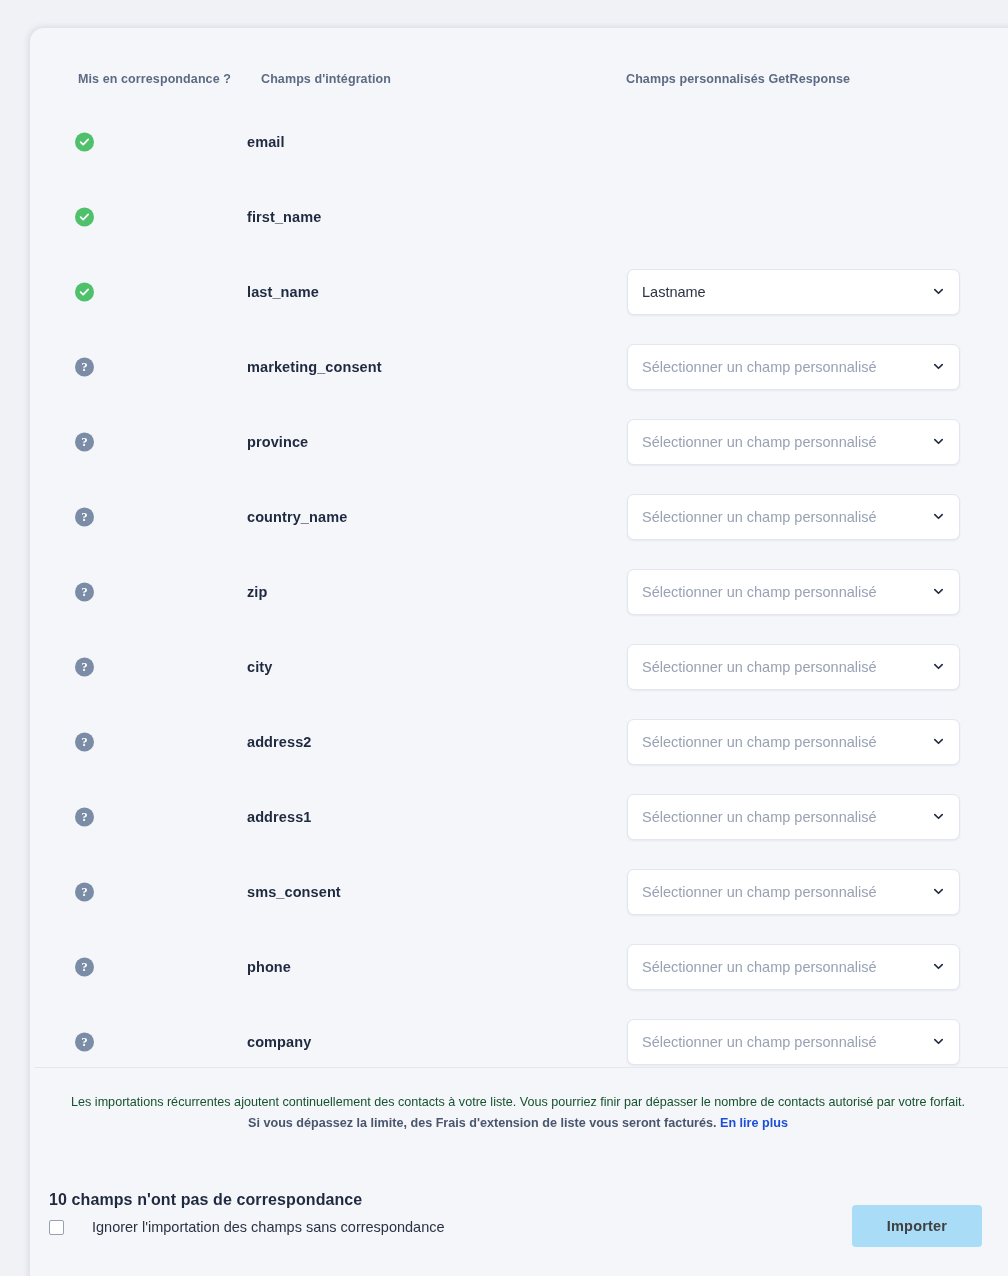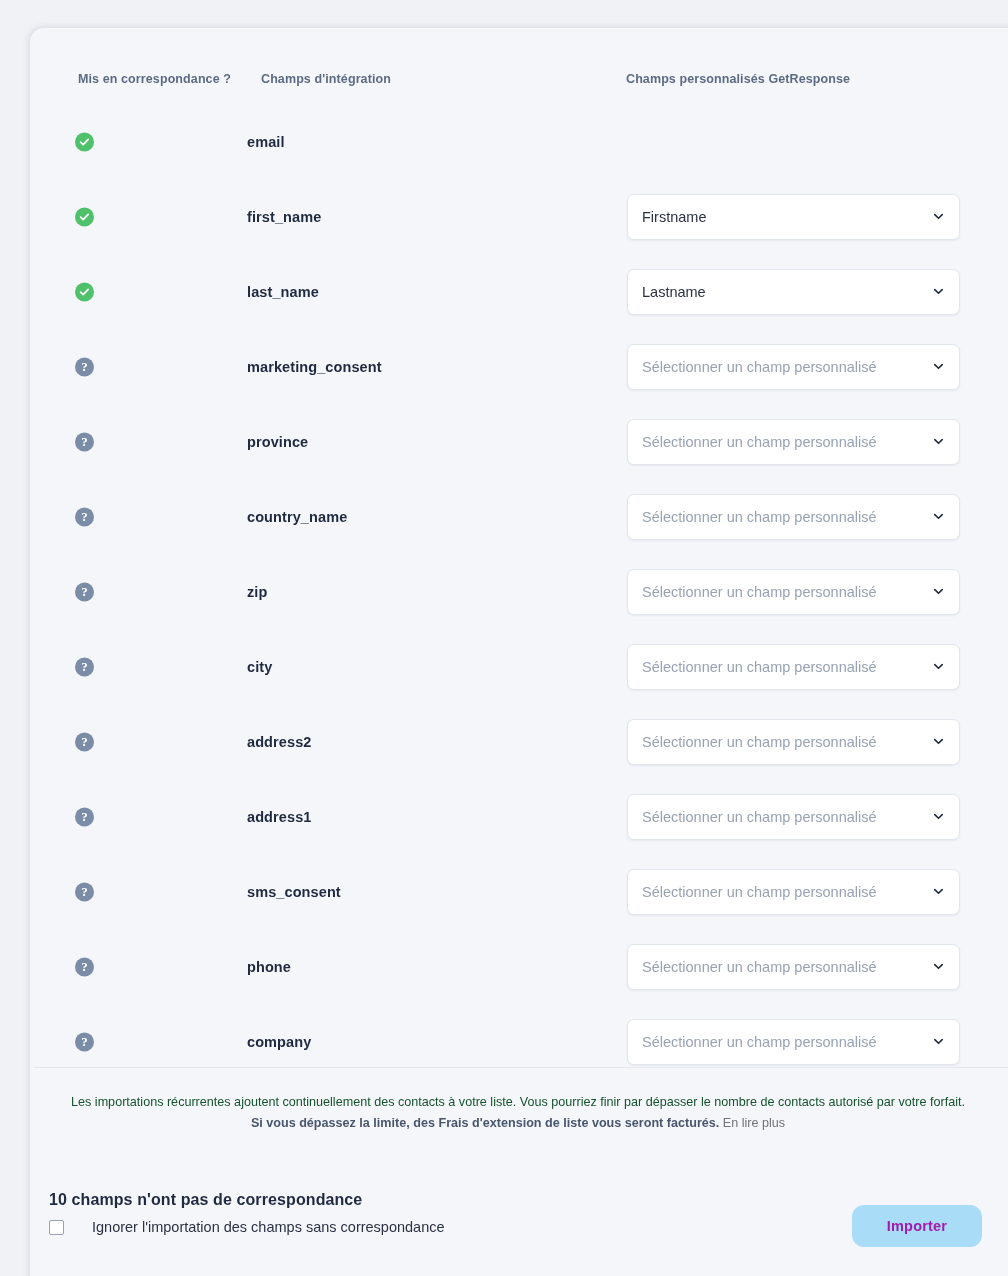--- a/index.html
+++ b/index.html
@@ -162,23 +162,23 @@
     color: #14532d;
     line-height: 19px;
   }
   .notice .line2 {
     font-size: 12.6px;
     color: #49566d;
     font-weight: 700;
     line-height: 22px;
   }
   .notice .line2 a {
-    color: #737373;
+    color: #1d4ed8;
     text-decoration: none;
-    font-weight: 400;
+    font-weight: 700;
   }
 
   
   .footer-left {
     position: absolute;
     left: 19px;
     top: 1146px;
   }
   .unmatched-title {
     font-size: 16px;
@@ -206,23 +206,23 @@
     color: #2b3244;
   }
 
   .import-btn {
     position: absolute;
     left: 822px;
     top: 1177px;
     width: 130px;
     height: 42px;
     border: none;
-    border-radius: 12px;
+    border-radius: 4px;
     background: #a8dcf7;
-    color: #a21caf;
+    color: #404040;
     font-size: 14.5px;
     font-weight: 700;
     font-family: "Liberation Sans", sans-serif;
     cursor: default;
     letter-spacing: 0.2px;
   }
 </style>
 </head>
 <body>
 
@@ -244,28 +244,20 @@
           </div>
           <div class="field-name">email</div>
         </div>
         <div class="row">
           <div class="status-icon matched">
             <svg width="11" height="11" viewBox="0 0 11 11" fill="none">
               <path d="M1.6 5.6 L4.2 8.1 L9.2 2.9" stroke="#ffffff" stroke-width="1.7" stroke-linecap="round" stroke-linejoin="round"></path>
             </svg>
           </div>
           <div class="field-name">first_name</div>
-          <div class="gr-select">
-            <div class="val">Firstname</div>
-            <span class="chevron">
-              <svg width="13" height="13" viewBox="0 0 13 13" fill="none">
-                <path d="M2.8 4.6 L6.5 8.3 L10.2 4.6" stroke="currentColor" stroke-width="1.6" stroke-linecap="round" stroke-linejoin="round"></path>
-              </svg>
-            </span>
-          </div>
         </div>
         <div class="row">
           <div class="status-icon matched">
             <svg width="11" height="11" viewBox="0 0 11 11" fill="none">
               <path d="M1.6 5.6 L4.2 8.1 L9.2 2.9" stroke="#ffffff" stroke-width="1.7" stroke-linecap="round" stroke-linejoin="round"></path>
             </svg>
           </div>
           <div class="field-name">last_name</div>
           <div class="gr-select">
             <div class="val">Lastname</div>

